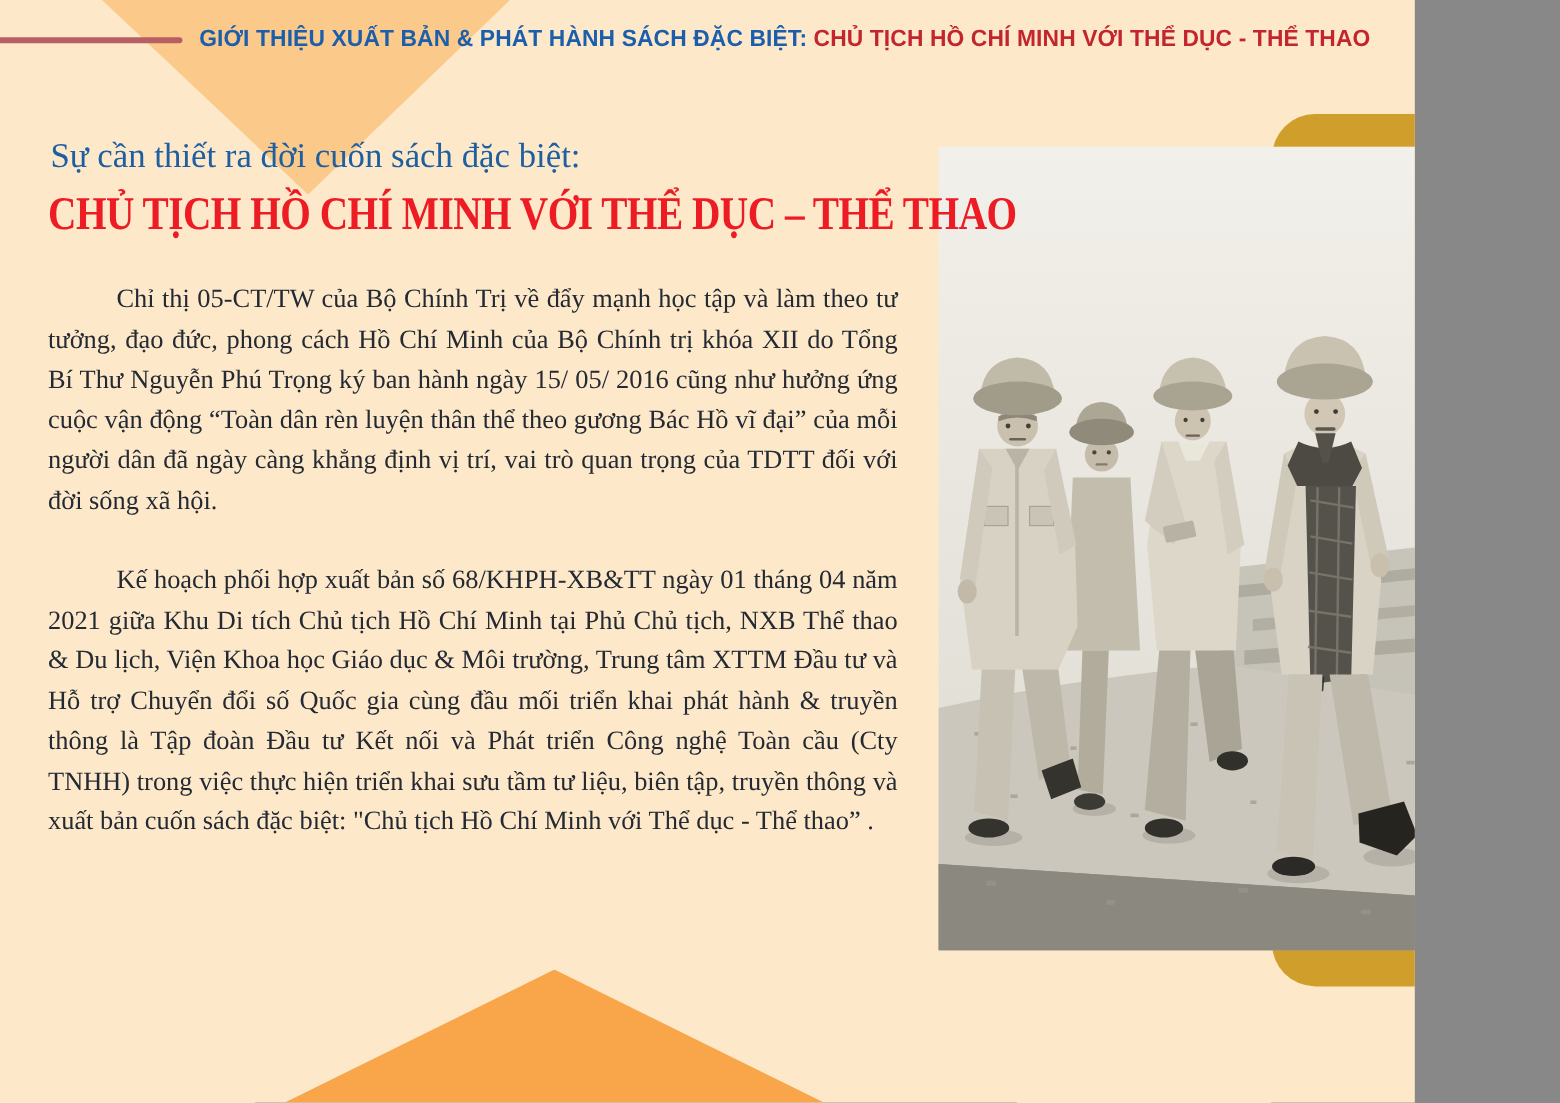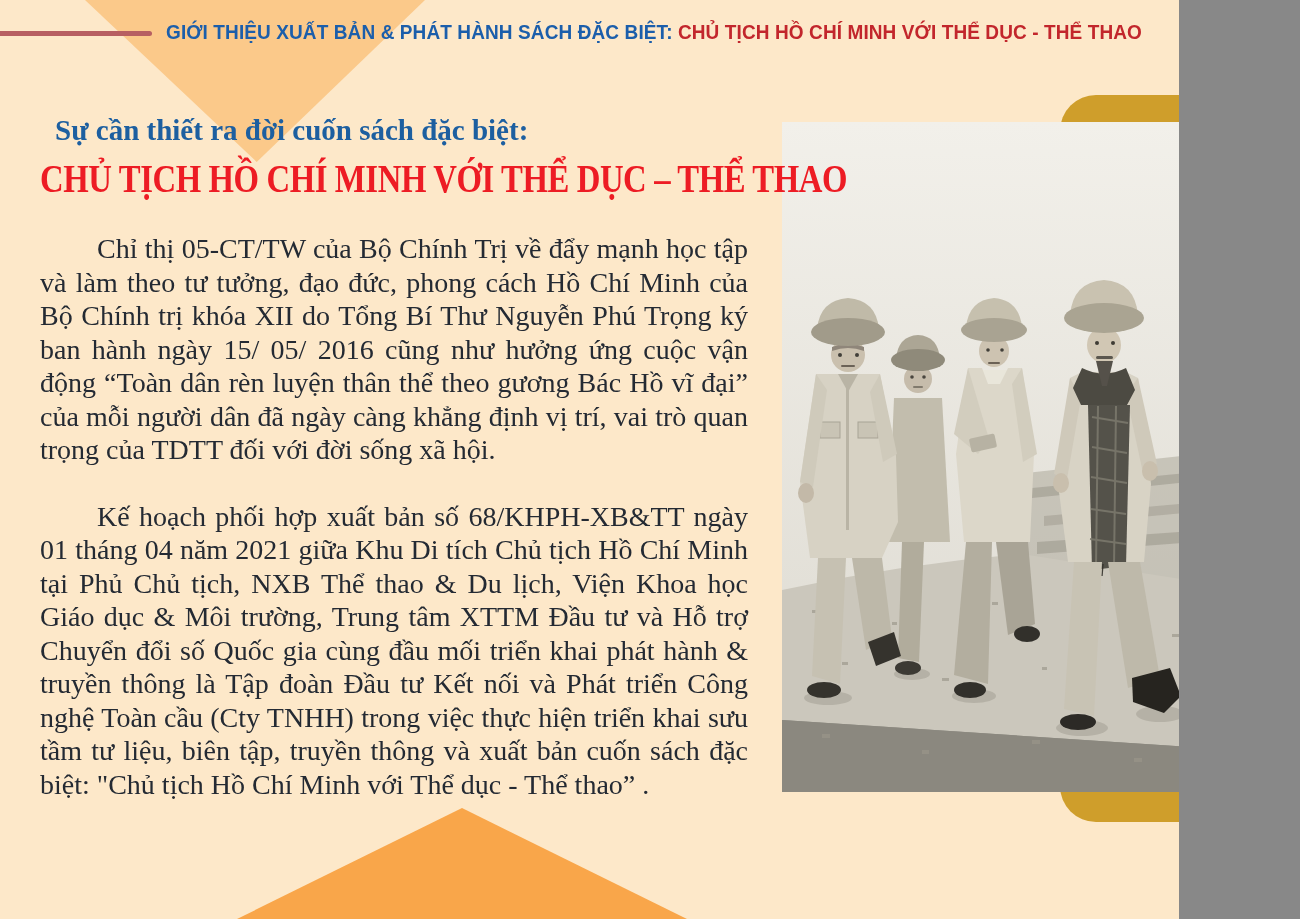--- a/index.html
+++ b/index.html
@@ -42,30 +42,30 @@
   .tri-bottomright{
     position:absolute; left:1278px; top:886px; width:22px; height:33px; z-index:1;
     background:var(--orange-triangle,#f9a64a);
     clip-path:polygon(100% 0,100% 100%,0 100%);
   }
   
   .content{
     position:absolute; left:40px; top:110px; width:708px; z-index:3;
   }
   .kicker{
-    margin:0 0 4px 15px; font-size:29px; font-weight:bold; line-height:40px;
+    margin:0 0 4px 2px; font-size:29px; font-weight:normal; line-height:40px;
     color:var(--kicker-blue,#1d5fa0);
   }
   .title{
     margin:0 0 28px 0; font-size:39px; font-weight:bold; line-height:50px;
     color:var(--title-red,#ed1c24); white-space:nowrap;
     transform:scaleX(.84); transform-origin:left center; letter-spacing:-.5px;
   }
   .content p{
-    margin:0 0 33px 0; font-size:28px; line-height:33.5px;
+    margin:0 0 33px 0; font-size:22px; line-height:33.5px;
     text-align:justify; text-indent:57px;
     color:var(--body-text,#242a33);
   }
 </style>
 </head>
 <body>
 
 <div class="page">
 
   <div class="tri-topleft"></div>

